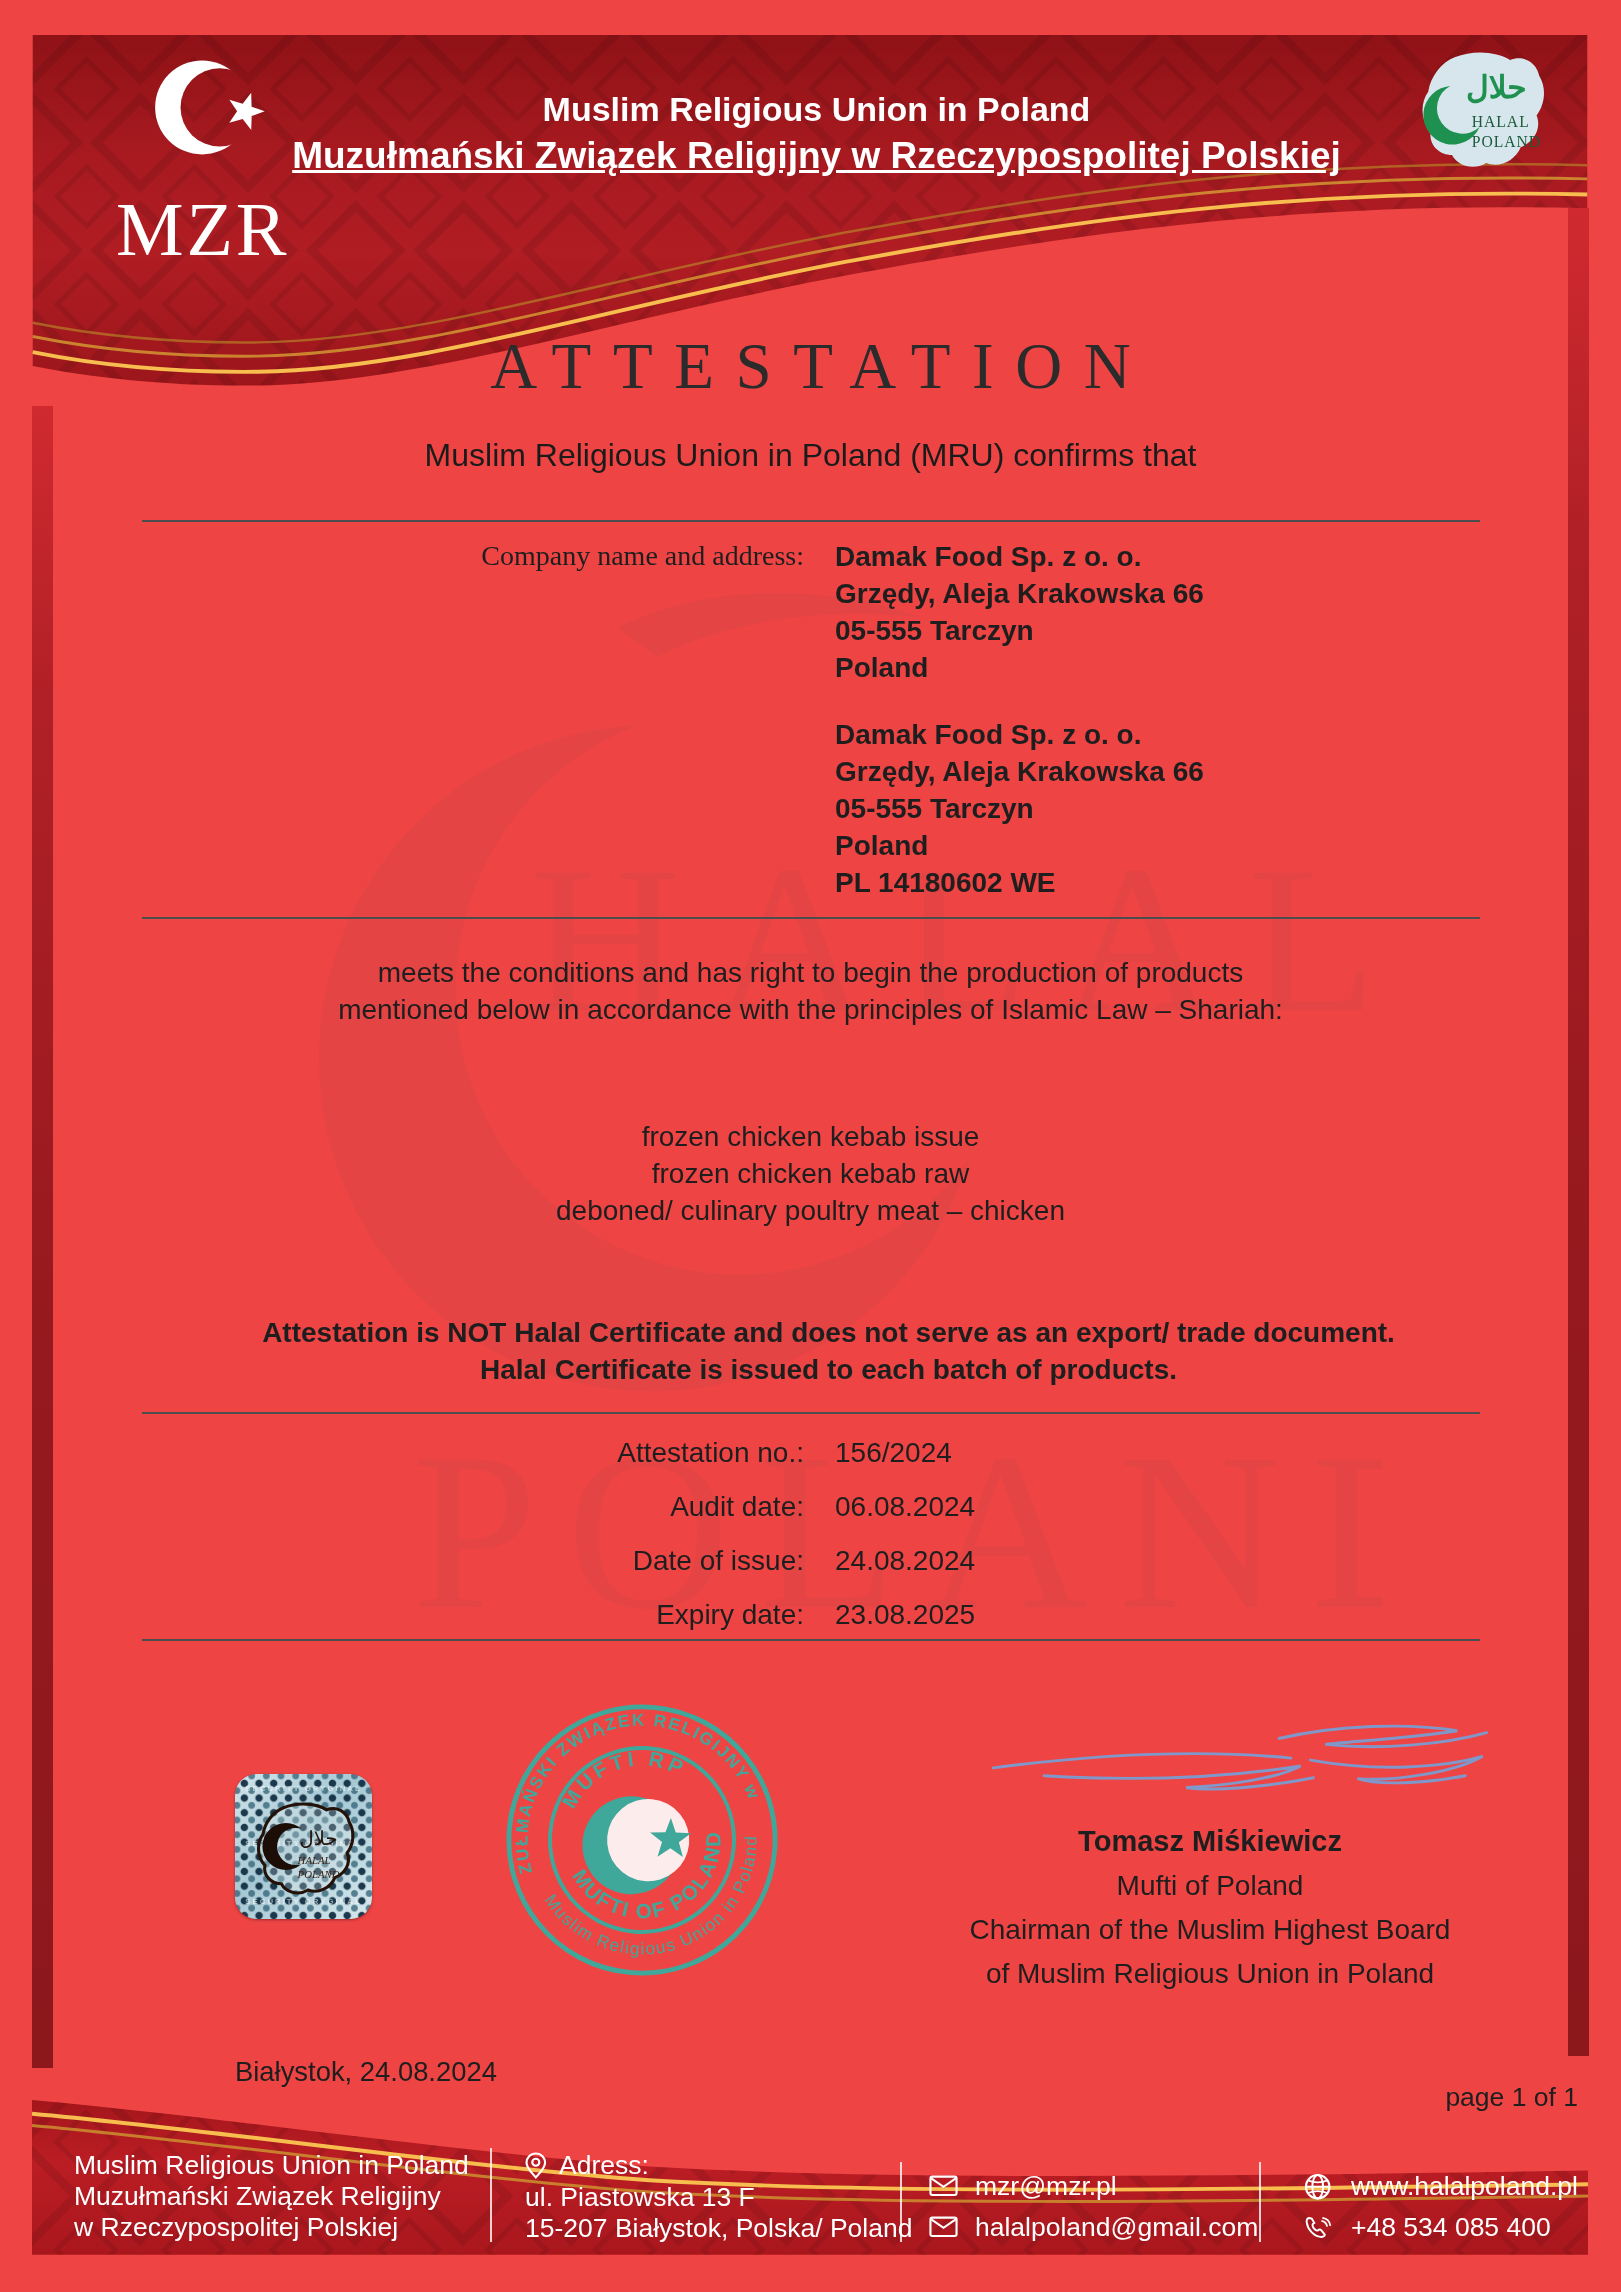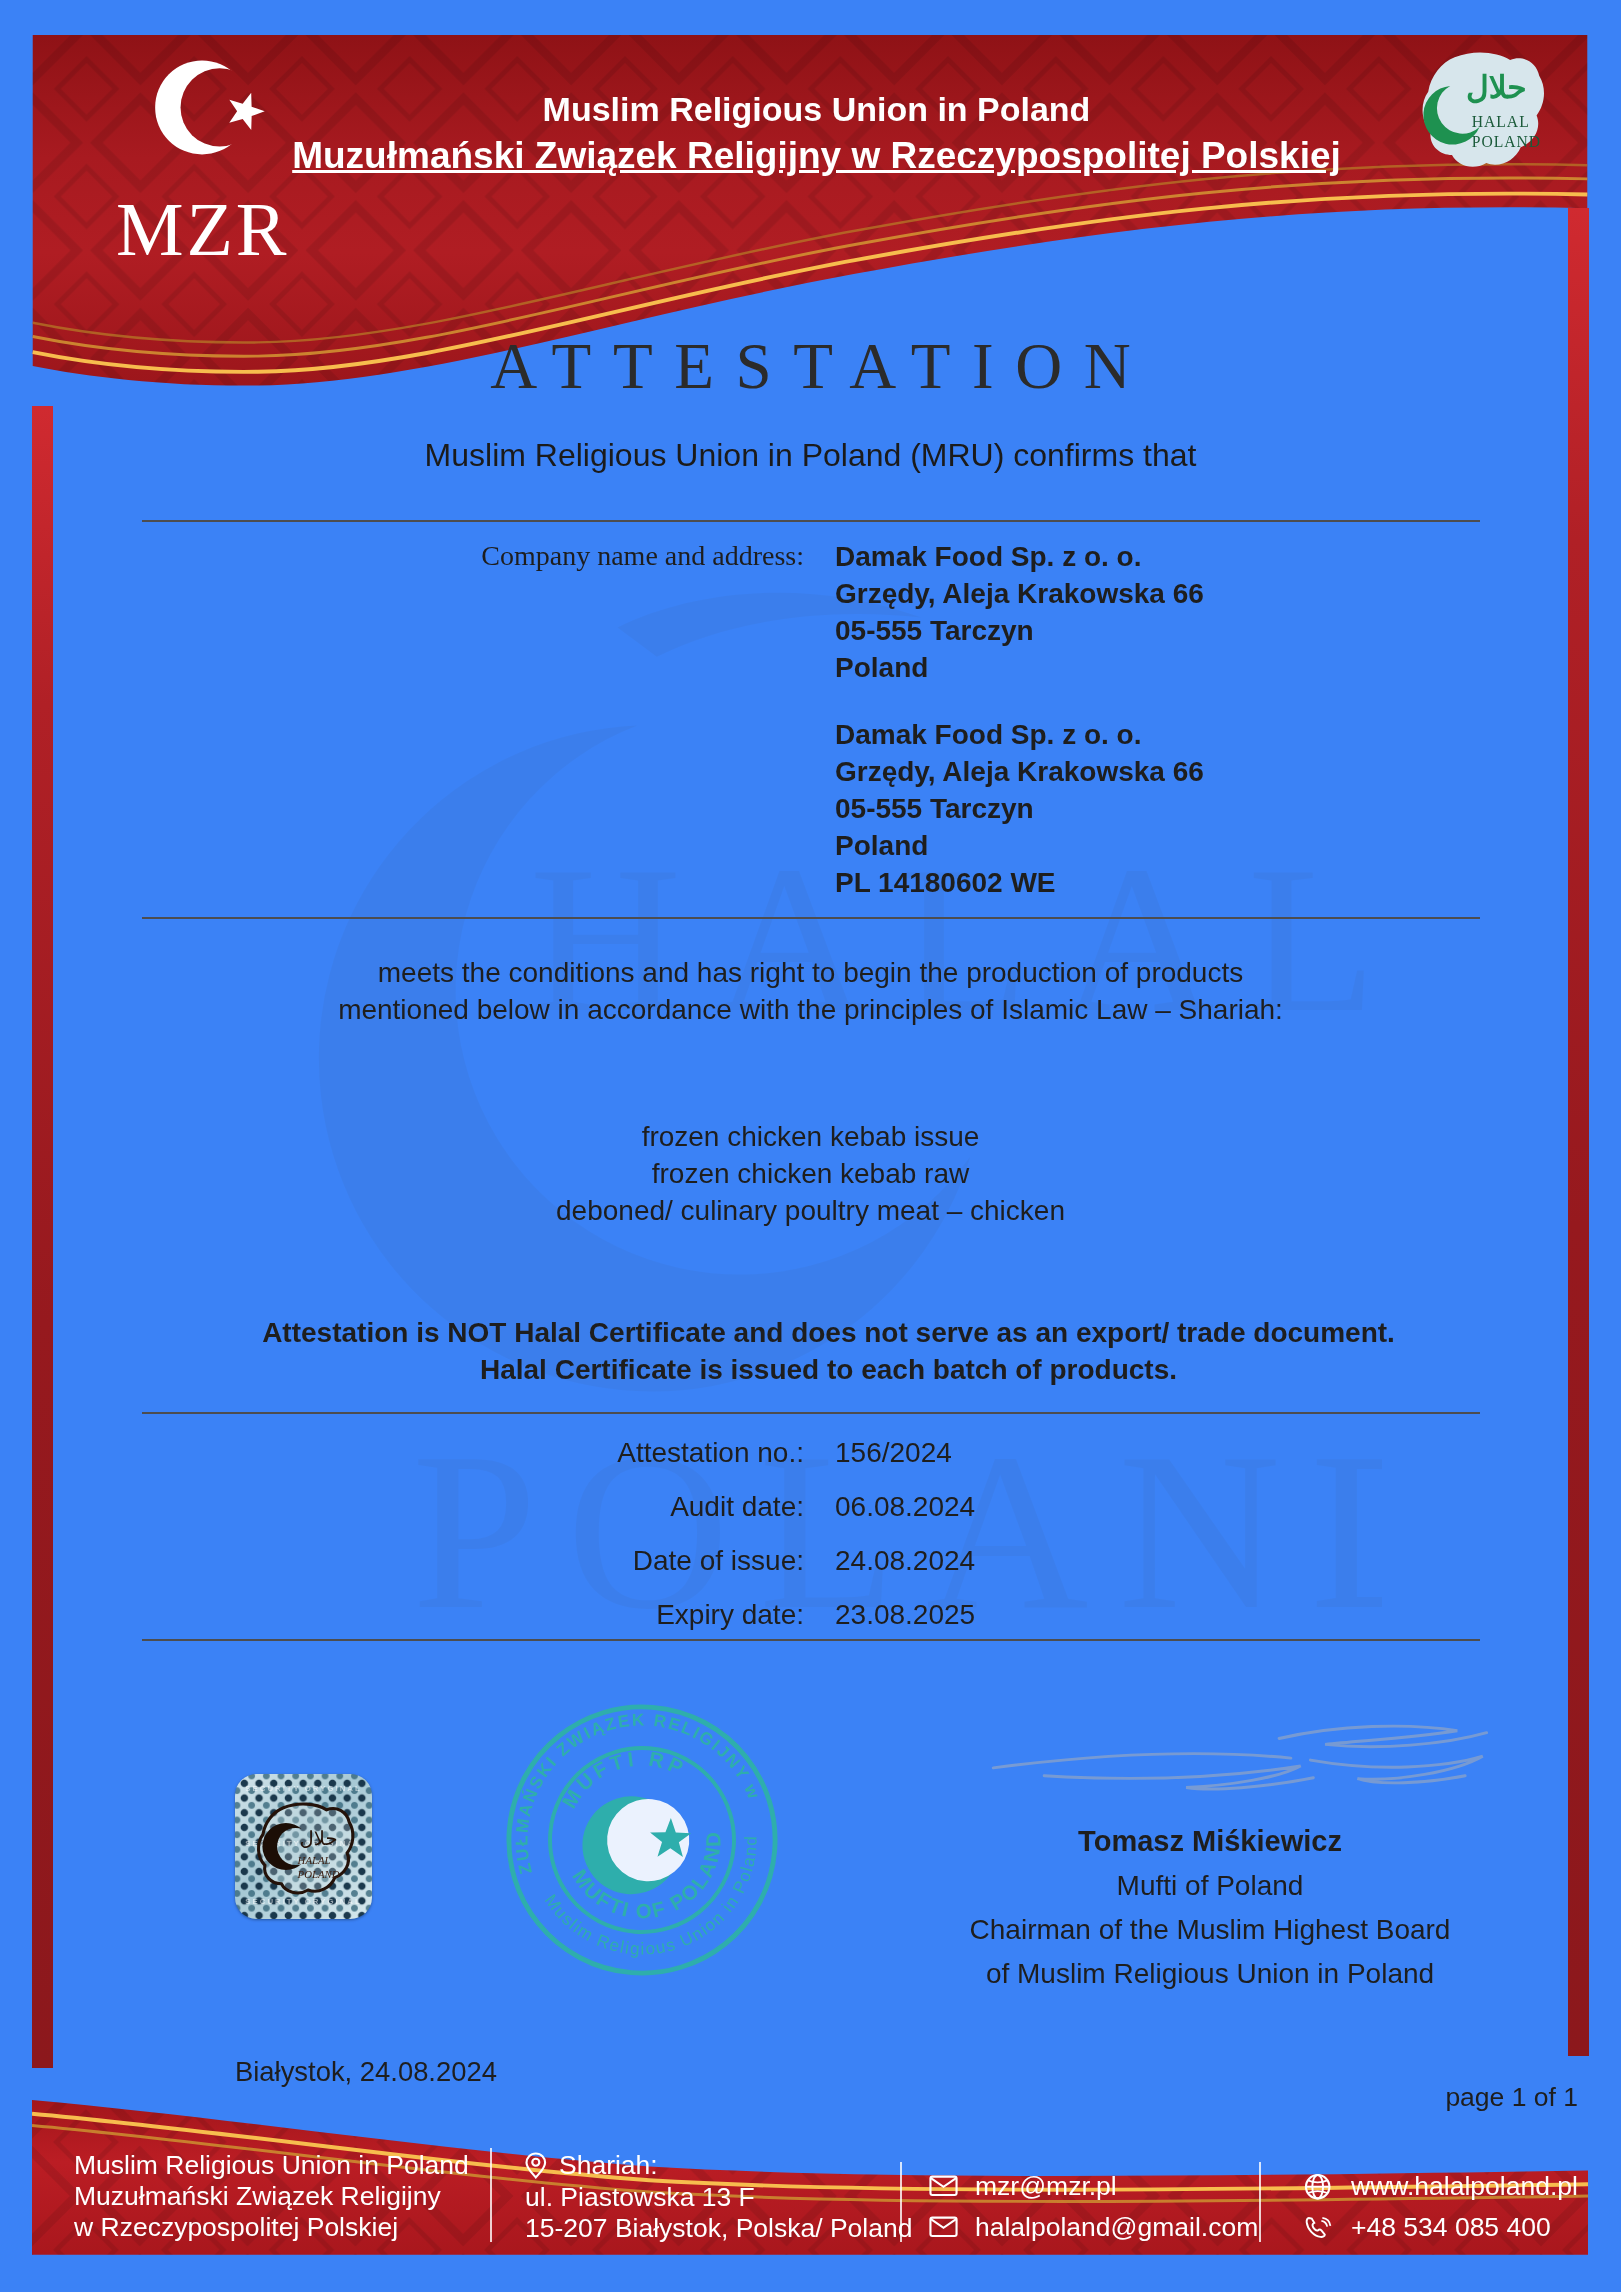--- a/index.html
+++ b/index.html
@@ -1,17 +1,17 @@
 <!DOCTYPE html>
 <html><head>
 <meta charset="utf-8">
 <style>
   html,body{margin:0;padding:0;background:#e9e9e9;}
   #page{
-    position:relative;width:1621px;height:2293px;background:#3b82f6;
+    position:relative;width:1621px;height:2293px;background:#ef4444;
     font-family:"Liberation Sans",sans-serif;color:#1e1e1e;overflow:hidden;
     margin:0 auto;
   }
   
   #header-svg{position:absolute;left:32px;top:35px;}
   .banner-text{position:absolute;left:209px;width:1215px;text-align:center;color:#ffffff;font-weight:bold;}
   #banner-line1{top:90px;font-size:34px;}
   #banner-line2{top:135px;font-size:37px;text-decoration:underline;}
   #mzr-text{position:absolute;left:116px;top:186px;color:#fff;font-family:"Liberation Serif",serif;font-size:76px;letter-spacing:2.9px;}
   
@@ -275,21 +275,21 @@
     <div>Muzułmański Związek Religijny</div>
     <div>w Rzeczypospolitej Polskiej</div>
   </div>
 
   <div class="f-div" id="fdiv1"></div>
 
   <svg class="f-icon" style="left:525px;top:2152px;" width="21.6" height="27.4" viewBox="0 0 22 28">
     <path d="M11,1.5 C5.5,1.5 1.5,5.8 1.5,11 C1.5,16.5 7.5,21.8 11,26 C14.5,21.8 20.5,16.5 20.5,11 C20.5,5.8 16.5,1.5 11,1.5 Z" fill="none" stroke="#ffffff" stroke-width="2.2"></path>
     <circle cx="11" cy="10.5" r="3.6" fill="none" stroke="#ffffff" stroke-width="2.2"></circle>
   </svg>
-  <div class="f-text" style="left:559px;top:2150px;">Shariah:</div>
+  <div class="f-text" style="left:559px;top:2150px;">Adress:</div>
   <div class="f-text" style="left:525px;top:2182px;">ul. Piastowska 13 F</div>
   <div class="f-text" style="left:525px;top:2213px;">15-207 Białystok, Polska/ Poland</div>
 
   <div class="f-div" id="fdiv2"></div>
 
   <svg class="f-icon" style="left:929px;top:2175px;" width="29" height="21.6" viewBox="0 0 30 22">
     <rect x="1.5" y="1.5" width="27" height="19" rx="2" fill="none" stroke="#ffffff" stroke-width="2.2"></rect>
     <path d="M2,3 L15,12 L28,3" fill="none" stroke="#ffffff" stroke-width="2.2"></path>
   </svg>
   <div class="f-text" style="left:975px;top:2171px;">mzr@mzr.pl</div>

